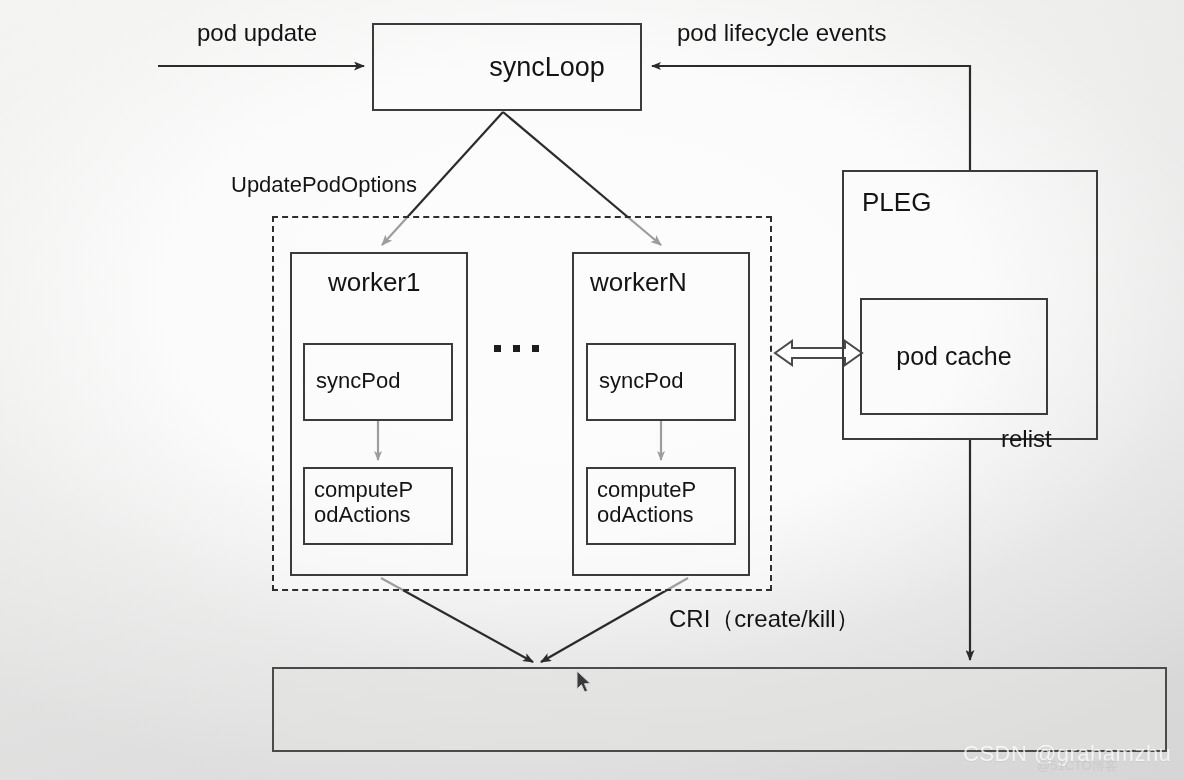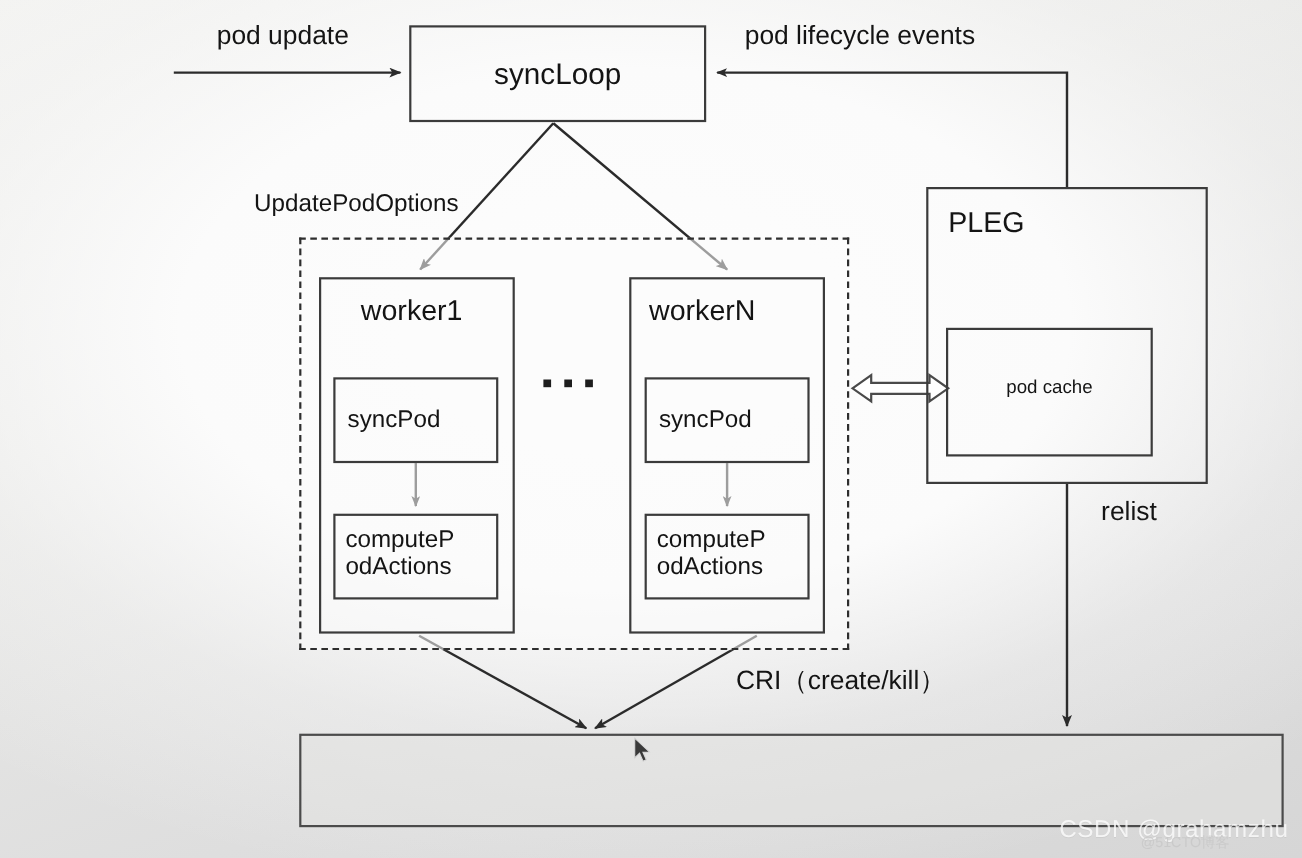--- a/index.html
+++ b/index.html
@@ -140,21 +140,21 @@
     <g>
       <line x1="970" y1="440" x2="970" y2="660" stroke="#2b2b2b" stroke-width="2.2" marker-end="url(#arrowhead)"></line>
     </g>
 
     <g>
       <path d="M775,353 L792,341 L792,348 L845,348 L845,341 L862,353 L845,365 L845,358 L792,358 L792,365 Z" fill="#ffffff" stroke="#4a4a4a" stroke-width="2"></path>
     </g>
   </svg>
 
   <div class="node" style="left:372px; top:23px; width:270px; height:88px;"></div>
-  <div class="node-label" style="left:372px; top:52px; width:270px; text-align:center; font-size:27px;">syncLoop</div>
+  <div class="node-label" style="left:372px; top:52px; width:270px; text-align:center; font-size:27px;padding-left:40px;">syncLoop</div>
 
 
   <div class="free-label" style="left:197px; top:20px; font-size:24px;">pod update</div>
 
   <div class="free-label" style="left:677px; top:20px; font-size:24px;">pod lifecycle events</div>
 
   <div class="free-label" style="left:231px; top:150px; font-size:22px;margin-top:23px;">UpdatePodOptions</div>
 
   <div class="dashed-group" style="left:272px; top:216px; width:500px; height:375px;"></div>
 
@@ -181,23 +181,23 @@
   <div class="dots" style="left:494px; top:345px;">
     <span></span>
       <span></span>
       <span></span>
   </div>
 
   <div class="node" style="left:842px; top:170px; width:256px; height:270px;"></div>
   <div class="node-label" style="left:862px; top:188px; font-size:26px;">PLEG</div>
 
   <div class="node" style="left:860px; top:298px; width:188px; height:117px;"></div>
-  <div class="node-label" style="left:860px; top:342px; width:188px; text-align:center; font-size:17px;">pod cache</div>
-
-  <div class="free-label" style="left:1001px; top:453px; font-size:24px;">relist</div>
+  <div class="node-label" style="left:860px; top:342px; width:188px; text-align:center; font-size:25px;">pod cache</div>
+
+  <div class="free-label" style="left:1001px; top:426px; font-size:24px;">relist</div>
 
   <div class="free-label" style="left:669px; top:606px; font-size:24px;">CRI（create/kill）</div>
 
   <div class="runtime-box" style="left:272px; top:667px; width:895px; height:85px;"></div>
 
   <svg class="cursor" style="left:576px; top:670px;" width="18" height="26" viewBox="0 0 18 26">
     <path d="M1,1 L1,19 L5.4,14.8 L8.6,22 L11.6,20.7 L8.5,13.8 L14.4,13.6 Z" fill="#3a3a3a" stroke="#d8d8d8" stroke-width="1"></path>
   </svg>
 
   <div class="watermark" style="left:963px; top:741px; font-size:22px;">CSDN @grahamzhu</div>

